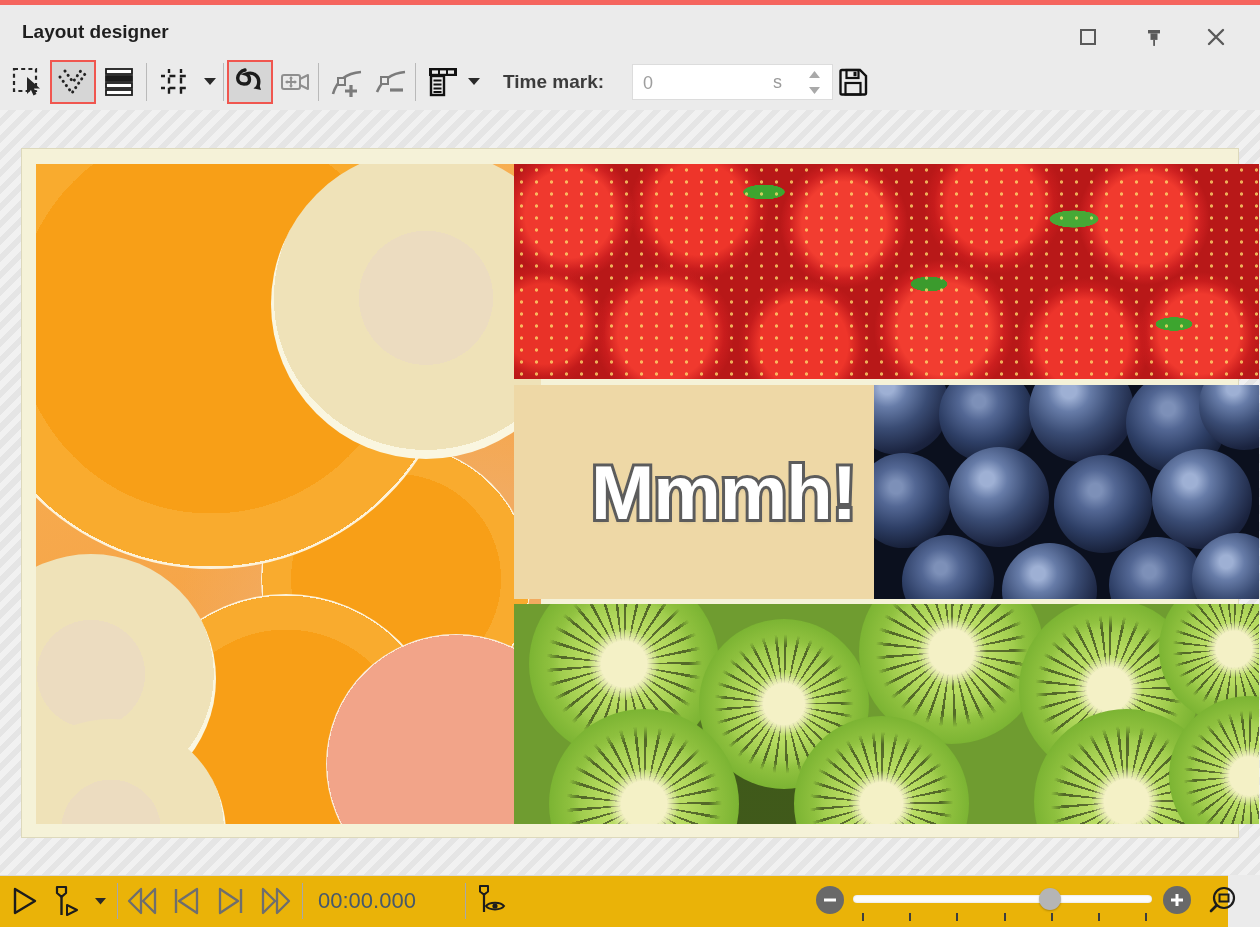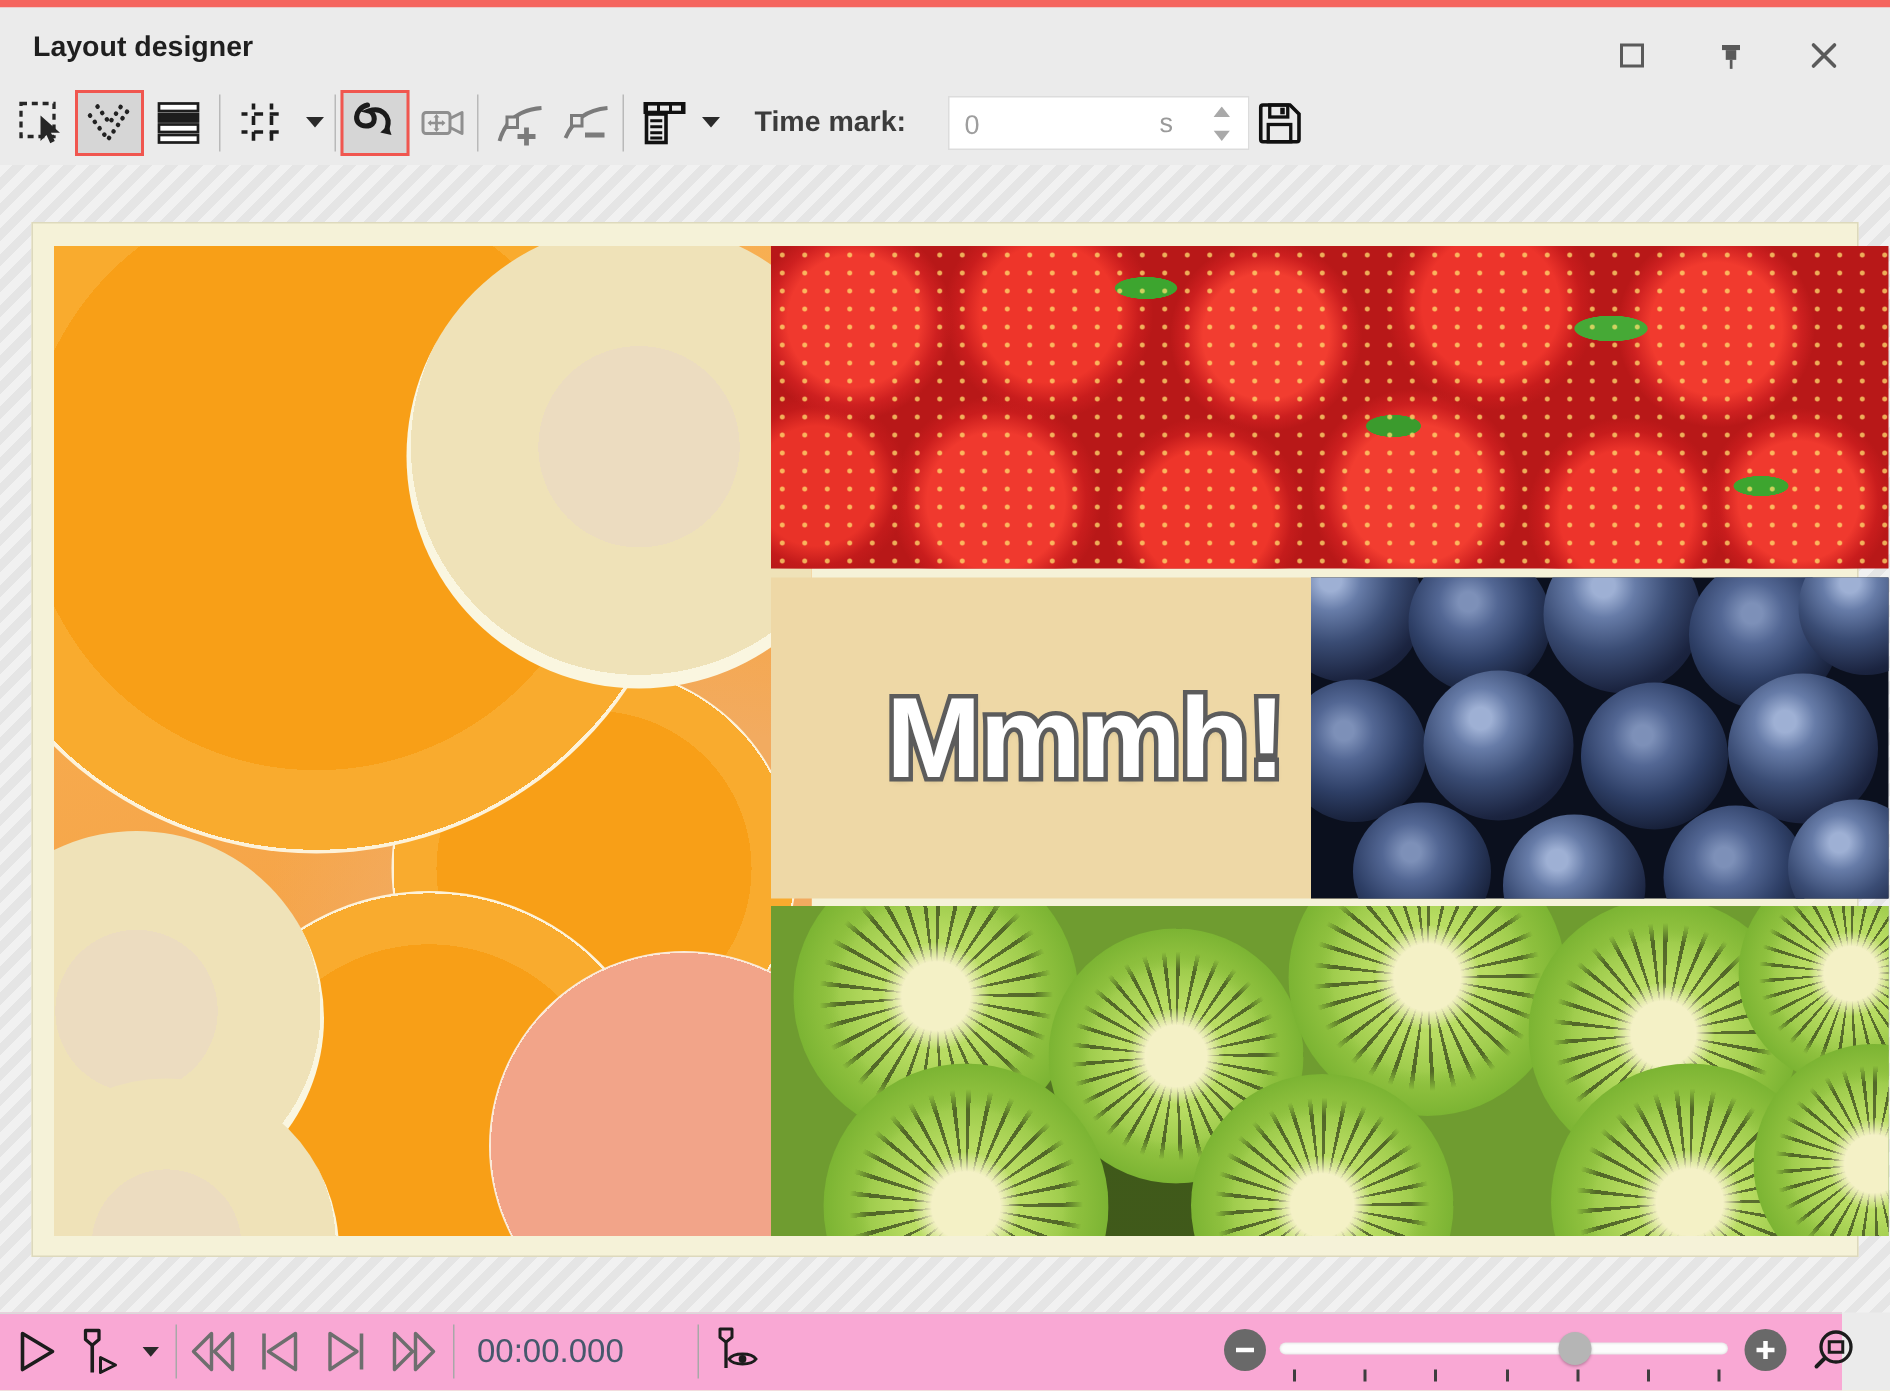--- a/index.html
+++ b/index.html
@@ -73,21 +73,21 @@
   .by2{background:radial-gradient(circle at 42% 36%,#7d90b8 0 8%,#536794 24%,#2e3f66 50%,#141c33 78%,#0c1222 100%);}
 
   .tile-kiwi{left:492px;top:455px;width:713px;height:220px;background:radial-gradient(circle at 30% 100%,rgba(25,35,8,.55) 0 12%,rgba(25,35,8,0) 30%),#6f9c30;}
   .kw{background:
     radial-gradient(circle at 50% 50%,#f4f1c6 0 17%,rgba(244,241,198,0) 27%),
     radial-gradient(circle at 50% 50%,rgba(139,190,60,0) 0 48%,#8bbe3c 58%,#7ab332 72%,#86a04b 80%,#9a6b33 86%,#8a5e2b 94%,#6f4c22 100%),
     repeating-conic-gradient(rgba(30,36,14,.6) 0 2.5deg,rgba(0,0,0,0) 2.5deg 11deg),
     radial-gradient(circle at 50% 50%,#b8dc62 0 30%,#8fc23f 60%,#7ab332 100%);}
 
   
-  .transport{left:0;top:875px;width:1228px;height:52px;background:#f9a8d4;border-top:1px solid #dadada;box-sizing:border-box;}
+  .transport{left:0;top:875px;width:1228px;height:52px;background:#eab308;border-top:1px solid #dadada;box-sizing:border-box;}
   .pbtn{position:absolute;top:5px;width:40px;height:40px;display:flex;align-items:center;justify-content:center;}
   .tsep{position:absolute;top:7px;width:1px;height:36px;background:#a8a8a8;}
   .timetxt{position:absolute;left:318px;top:5px;height:40px;line-height:40px;font-size:22px;color:#46586c;}
   .zbtn{position:absolute;top:10px;width:28px;height:28px;border-radius:50%;background:#696969;display:flex;align-items:center;justify-content:center;}
   .ztrack{position:absolute;left:853px;top:19px;width:299px;height:8px;background:#fcfcfc;border-radius:4px;box-shadow:inset 0 0 2px rgba(0,0,0,.18);}
   .zhandle{position:absolute;left:1039px;top:12px;width:22px;height:22px;border-radius:50%;background:#b5b5b5;box-shadow:0 1px 2px rgba(0,0,0,.25);}
   .ztick{position:absolute;top:37px;width:2px;height:8px;background:#3e3e3e;}
 </style>
 </head>
 <body>

